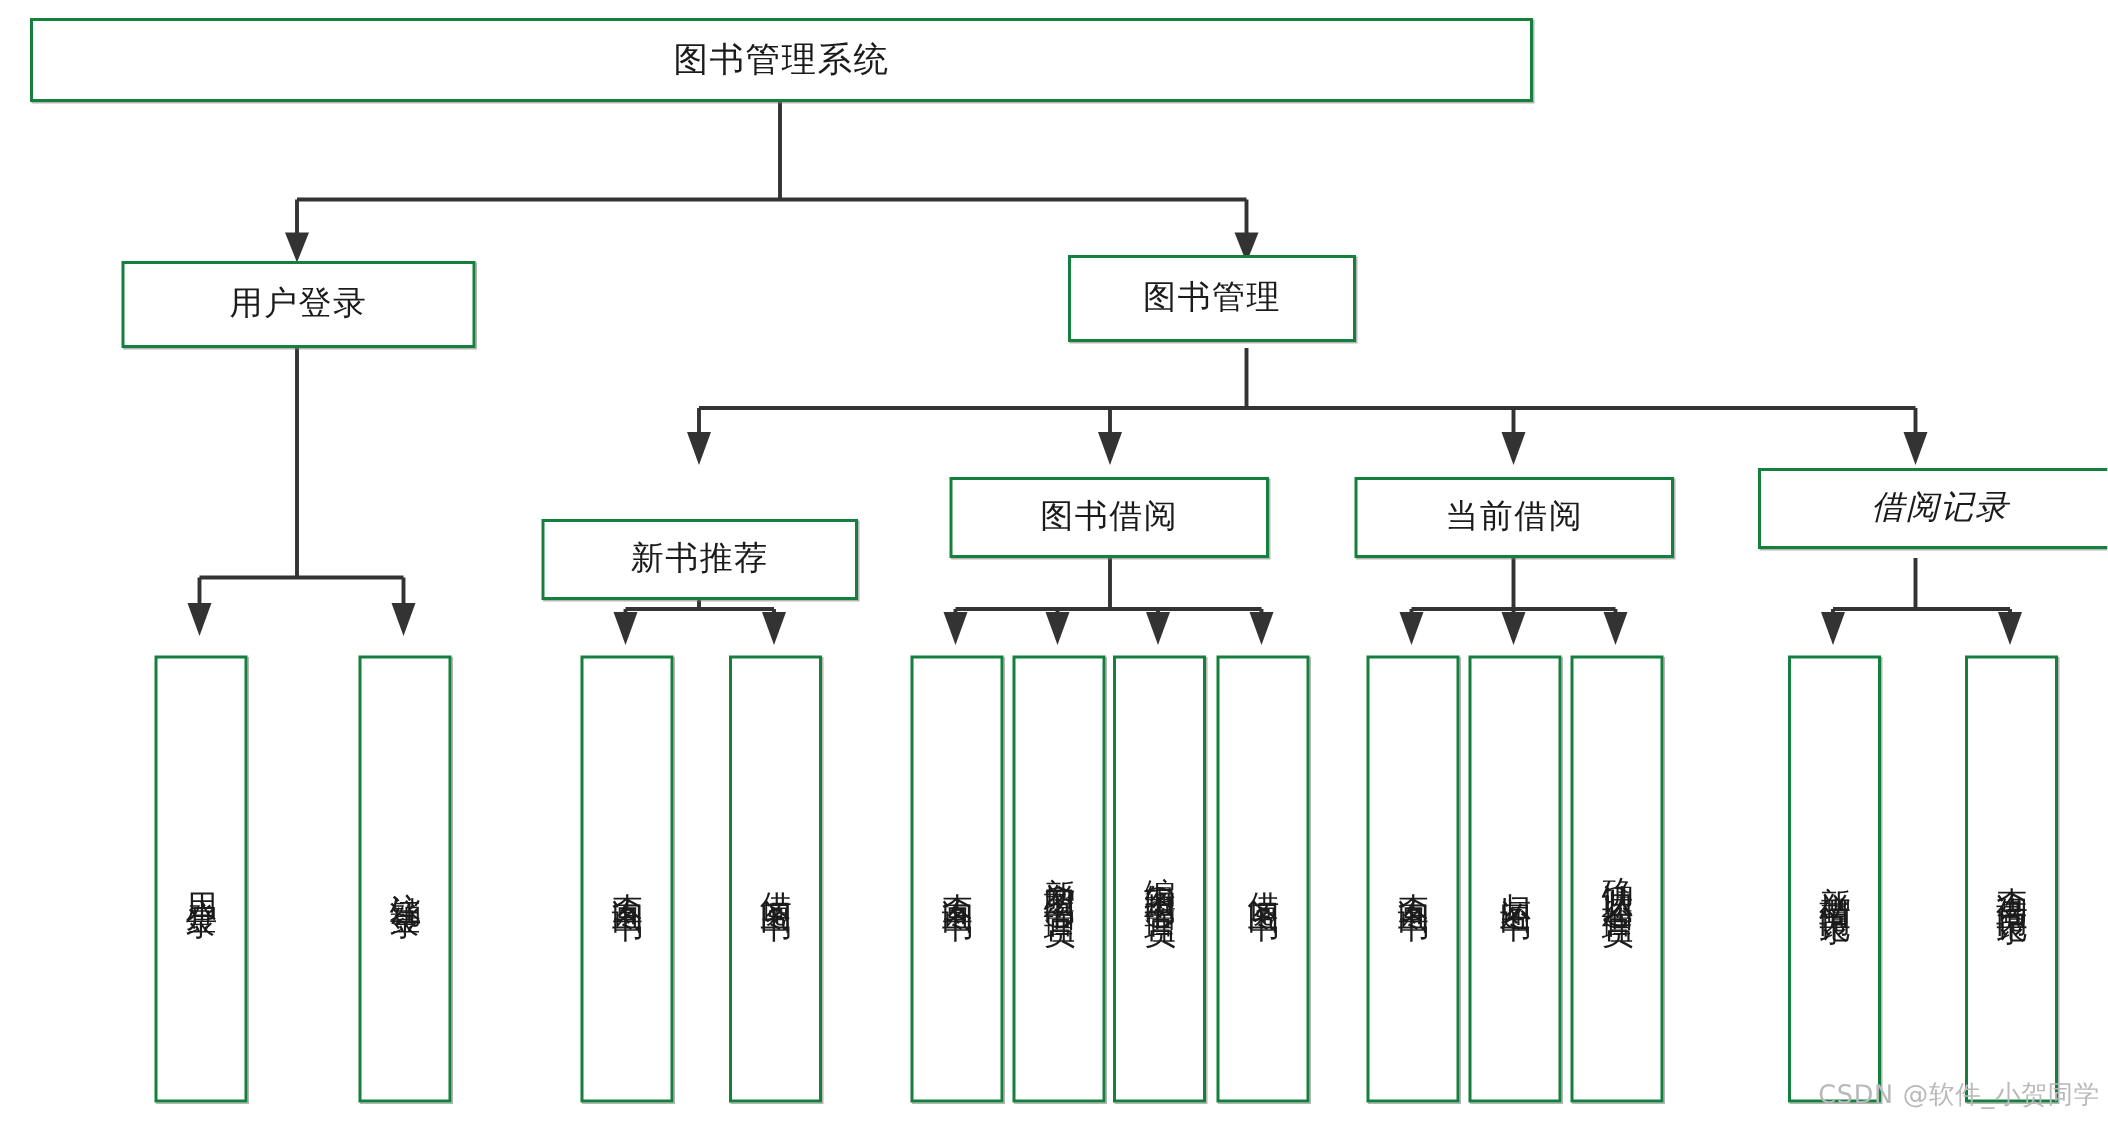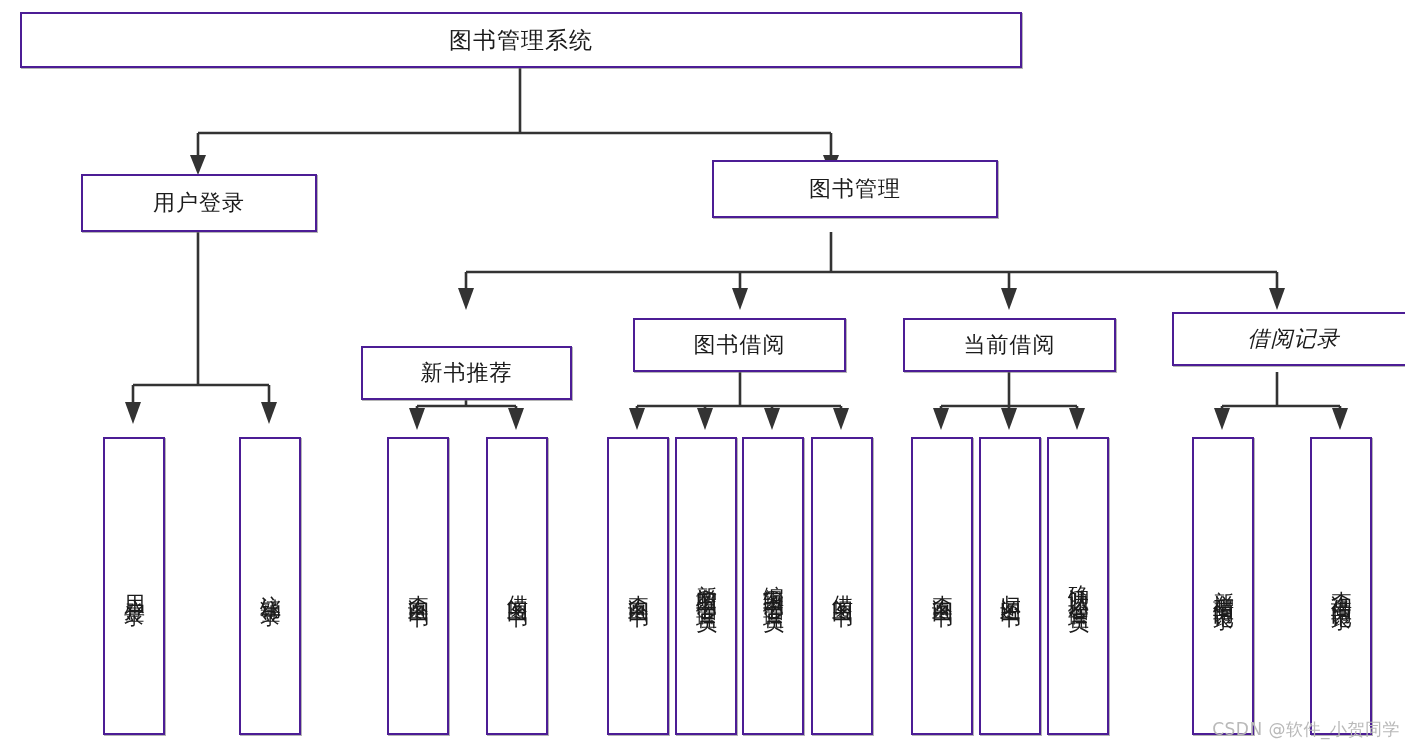--- a/index.html
+++ b/index.html
@@ -13,21 +13,21 @@
     width:1405px;
     height:747px;
     background:#ffffff;
     overflow:hidden;
   }
   
   .node{
     position:absolute;
     box-sizing:border-box;
     background:#ffffff;
-    border:2px solid #4c1d95;
+    border:2px solid #15803d;
     display:flex;
     align-items:center;
     justify-content:center;
     box-shadow:1px 1px 0 rgba(120,120,120,.55);
   }
   .node .label{
     font-size:22px;
     line-height:1.25;
     letter-spacing:1px;
     color:#1b1b1b;
@@ -142,21 +142,21 @@
   </svg>
 
   <div class="node root" style="left:20px;top:12px;width:1002px;height:56px;">
     <span class="label">图书管理系统</span>
   </div>
 
   <div class="node level1" style="left:81px;top:174px;width:236px;height:58px;">
     <span class="label">用户登录</span>
   </div>
 
-  <div class="node level1" style="left:712px;top:160px;width:286px;height:58px;">
+  <div class="node level1" style="left:712px;top:170px;width:192px;height:58px;">
     <span class="label">图书管理</span>
   </div>
 
   <div class="node level2" style="left:361px;top:318px;width:211px;height:54px;margin-top:28px;">
     <span class="label">新书推荐</span>
   </div>
 
   <div class="node level2" style="left:633px;top:318px;width:213px;height:54px;">
     <span class="label">图书借阅</span>
   </div>

